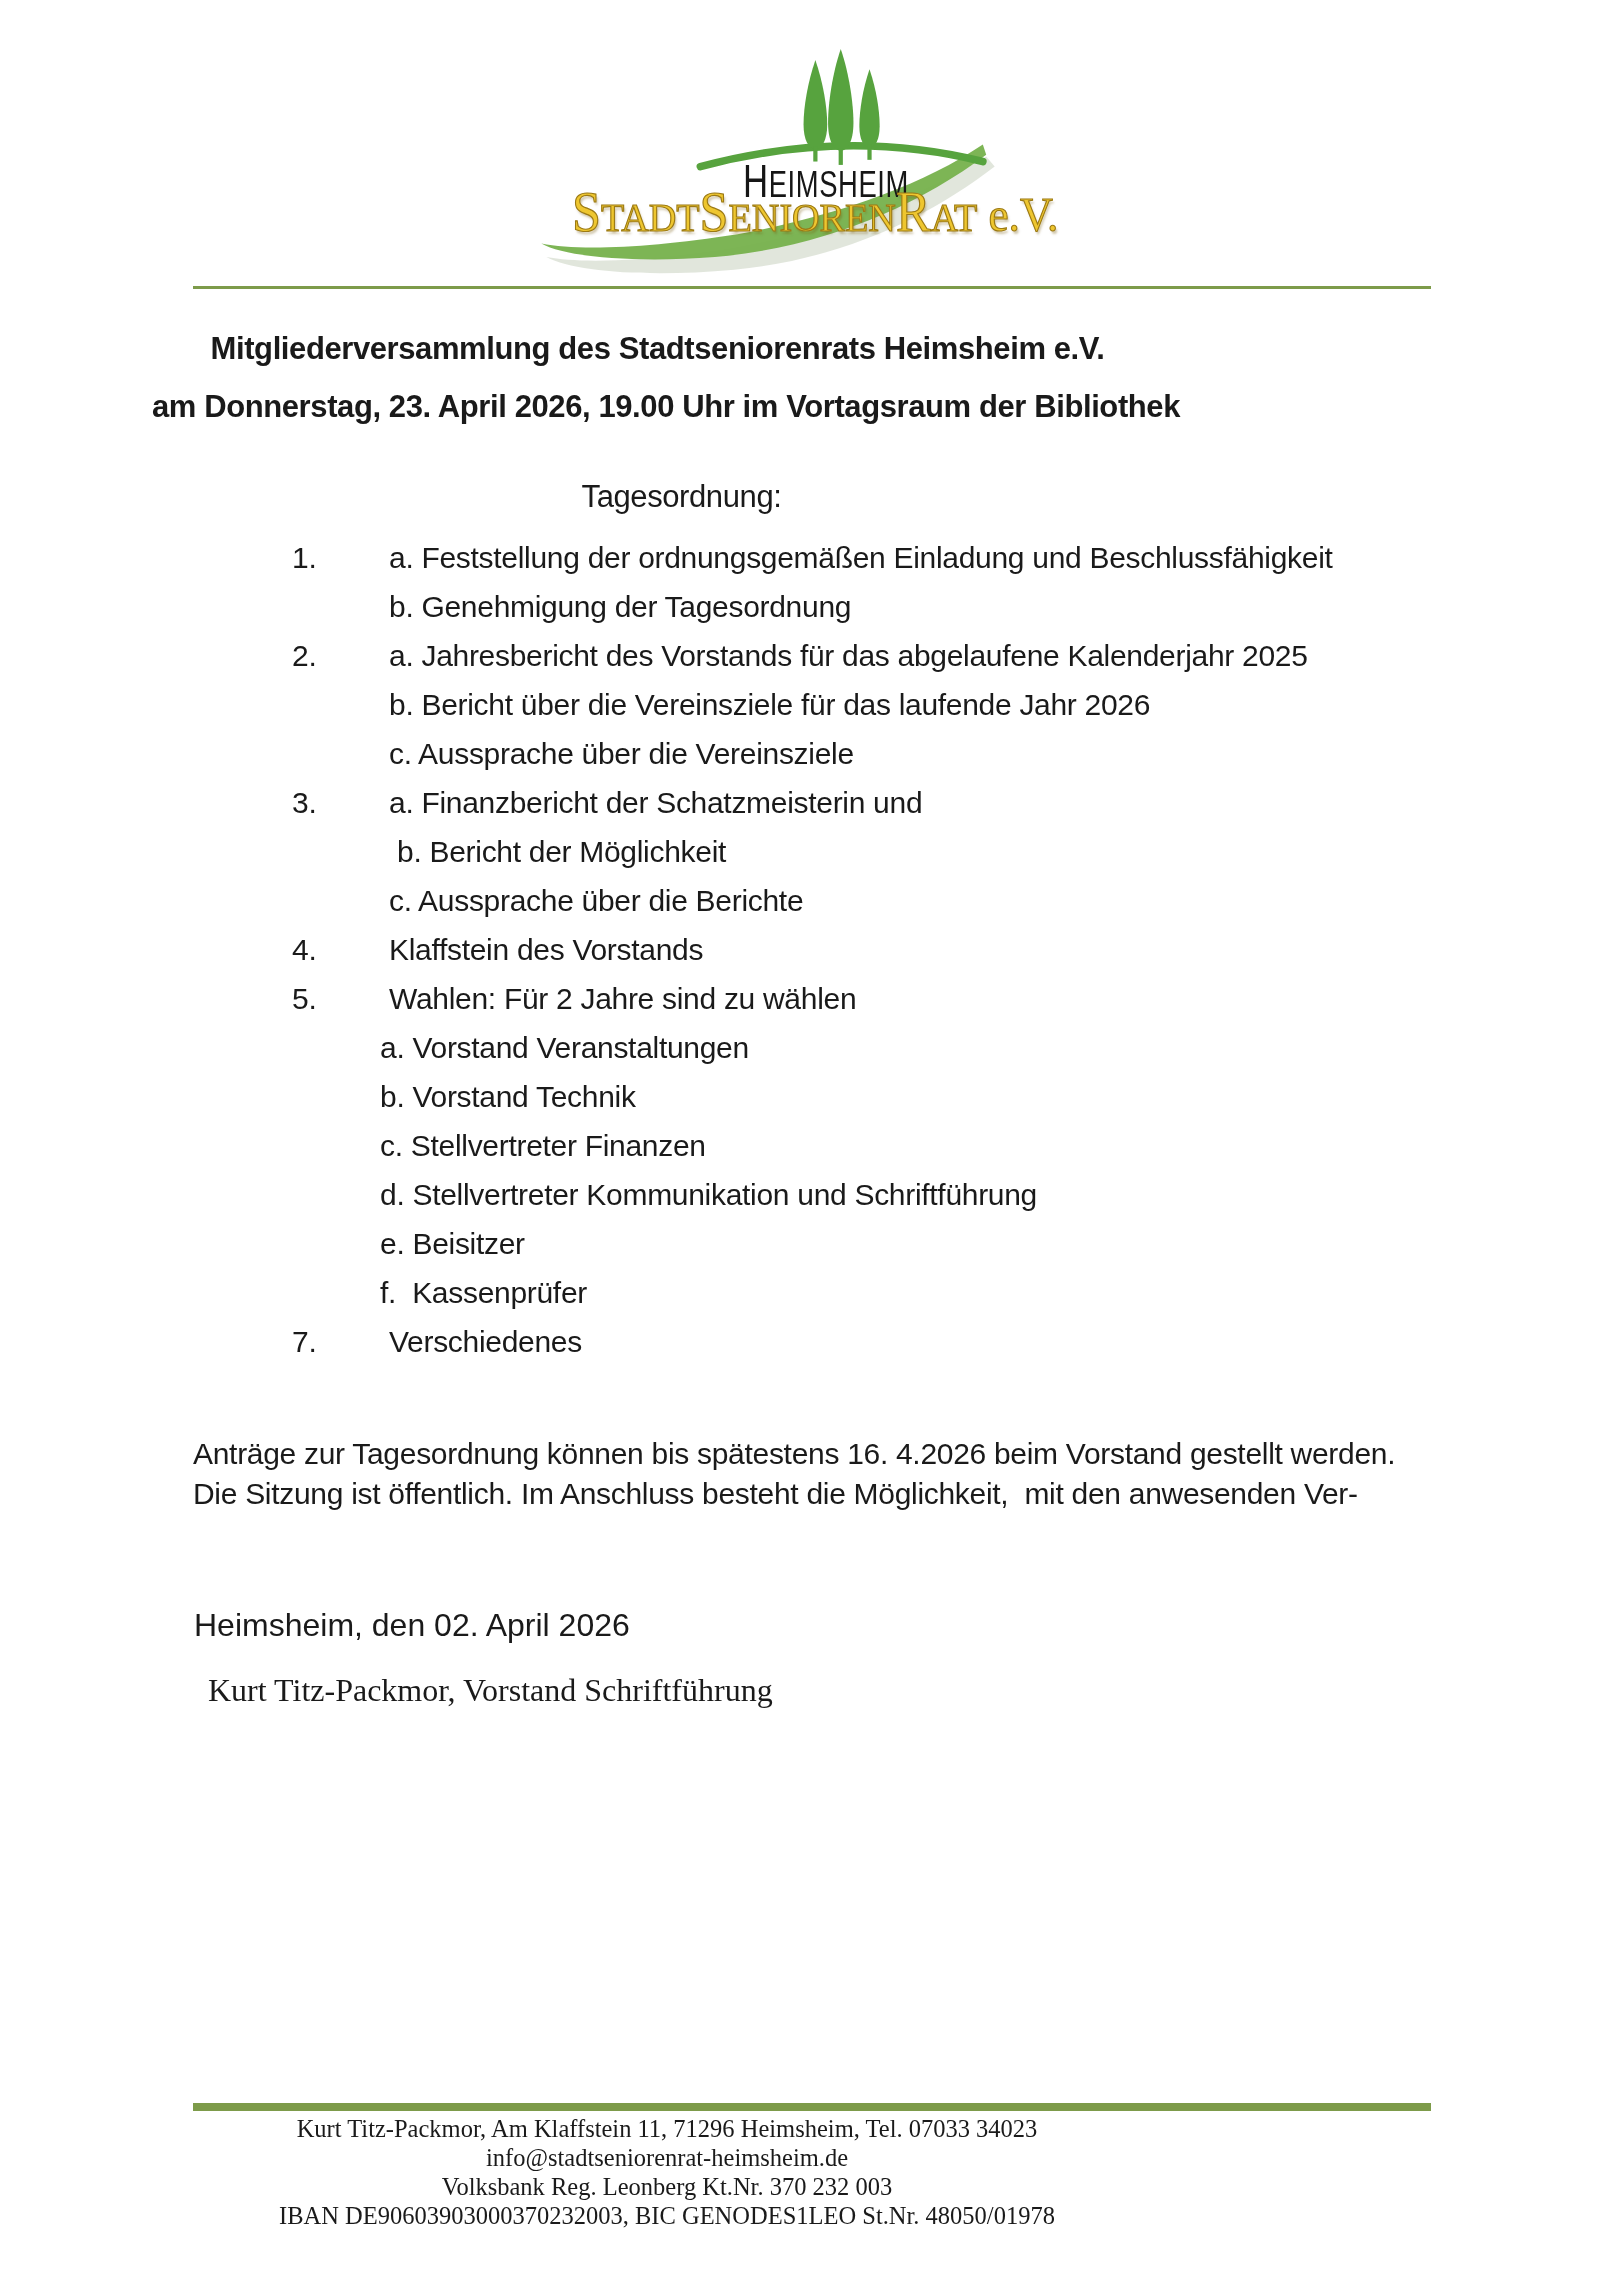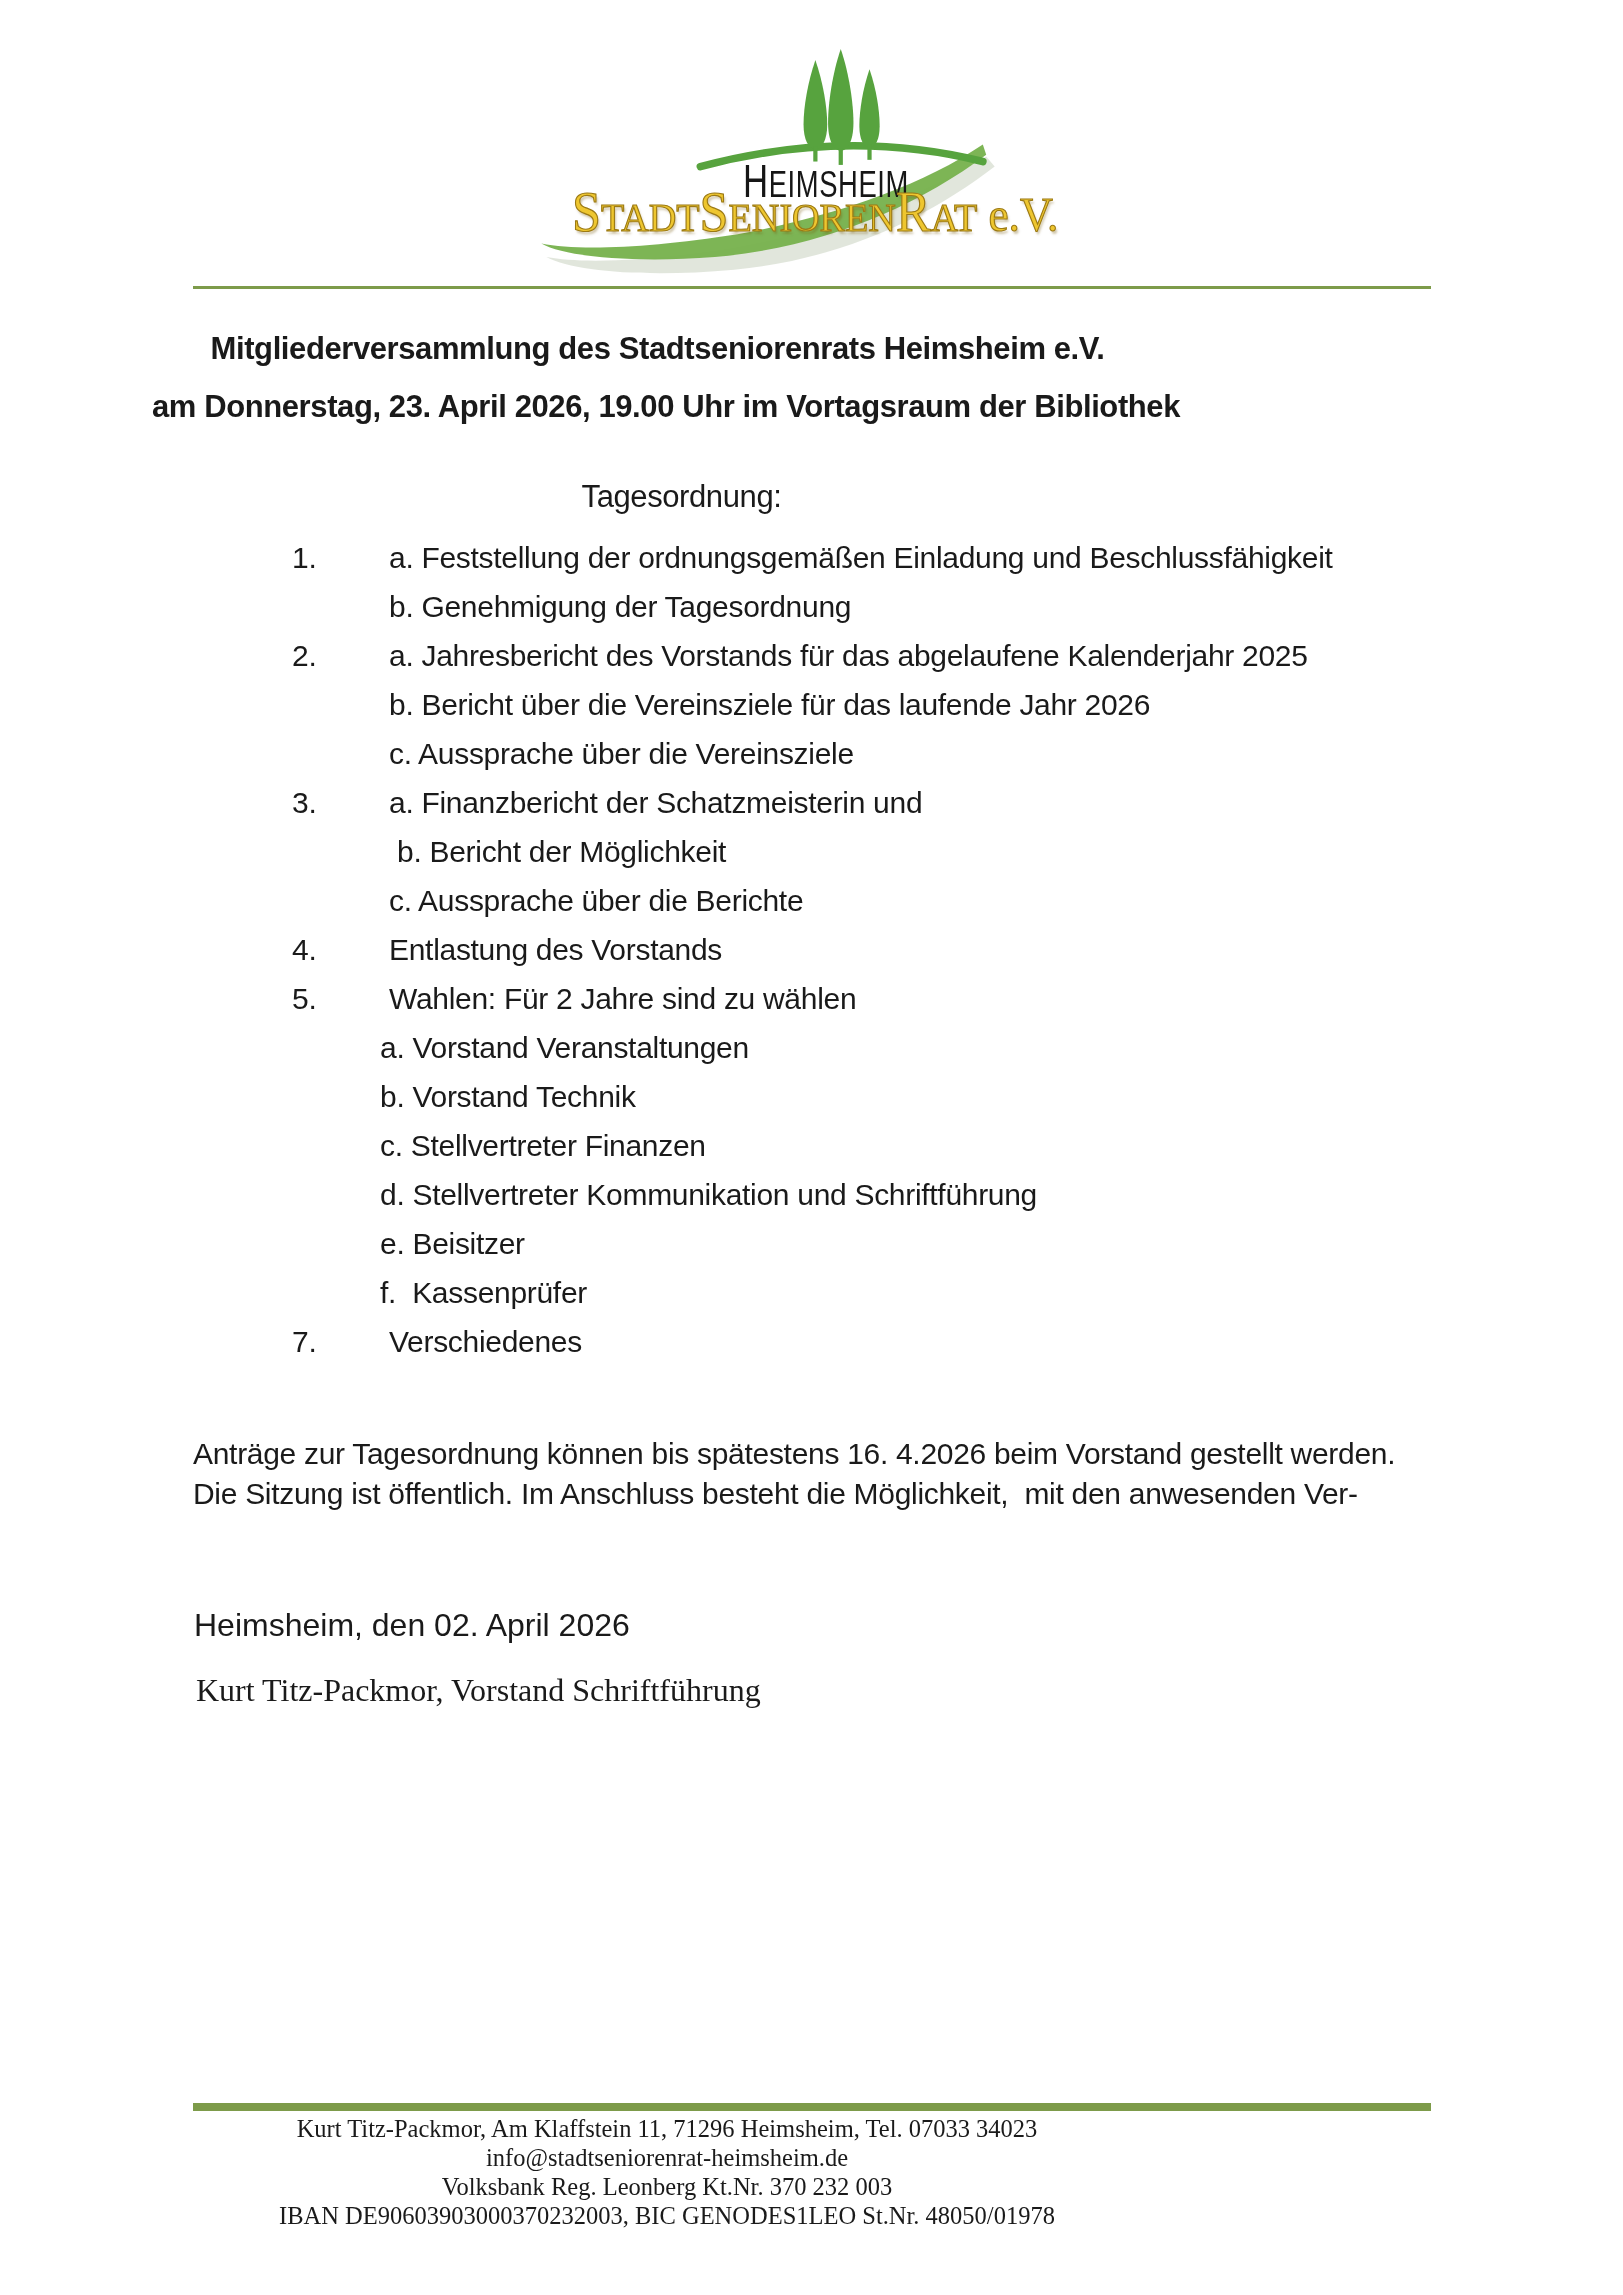--- a/index.html
+++ b/index.html
@@ -57,21 +57,21 @@
   .agenda{position:absolute;left:0;top:541px;width:1623px;}
   .agenda-row{position:relative;height:49px;font-size:30px;letter-spacing:-0.3px;white-space:pre;}
   .agenda-num{position:absolute;left:292px;top:0;}
   .agenda-text{position:absolute;left:389px;top:0;}
   .agenda-row.lvl2 .agenda-text{left:380px;}
 
   
   .closing-par{position:absolute;left:193px;top:1437px;font-size:30px;letter-spacing:-0.3px;}
   .closing-par .par-line{height:40px;white-space:pre;}
   .date-line{position:absolute;left:194px;top:1607px;font-family:Liberation Sans, sans-serif;font-size:32px;}
-  .signature-line{position:absolute;left:196px;top:1672px;font-family:"Liberation Serif","DejaVu Serif",serif;font-size:32px;}
+  .signature-line{position:absolute;left:208px;top:1672px;font-family:"Liberation Serif","DejaVu Serif",serif;font-size:32px;}
 
   
   .footer{position:absolute;left:0;top:2114px;width:1334px;text-align:center;
     font-family:"Liberation Serif","DejaVu Serif",serif;font-size:24.5px;}
   .footer .footer-line{height:29px;line-height:29px;}
 </style>
 </head>
 <body>
 
 <div class="page">
@@ -106,21 +106,21 @@
 
   <div class="agenda">
       <div class="agenda-row"><span class="agenda-num">1.</span><span class="agenda-text">a. Feststellung der ordnungsgemäßen Einladung und Beschlussfähigkeit</span></div>
       <div class="agenda-row"><span class="agenda-num"></span><span class="agenda-text">b. Genehmigung der Tagesordnung</span></div>
       <div class="agenda-row"><span class="agenda-num">2.</span><span class="agenda-text">a. Jahresbericht des Vorstands für das abgelaufene Kalenderjahr 2025</span></div>
       <div class="agenda-row"><span class="agenda-num"></span><span class="agenda-text">b. Bericht über die Vereinsziele für das laufende Jahr 2026</span></div>
       <div class="agenda-row"><span class="agenda-num"></span><span class="agenda-text">c. Aussprache über die Vereinsziele</span></div>
       <div class="agenda-row"><span class="agenda-num">3.</span><span class="agenda-text">a. Finanzbericht der Schatzmeisterin und</span></div>
       <div class="agenda-row"><span class="agenda-num"></span><span class="agenda-text"> b. Bericht der Möglichkeit</span></div>
       <div class="agenda-row"><span class="agenda-num"></span><span class="agenda-text">c. Aussprache über die Berichte</span></div>
-      <div class="agenda-row"><span class="agenda-num">4.</span><span class="agenda-text">Entlastung des Vorstands</span></div>
+      <div class="agenda-row"><span class="agenda-num">4.</span><span class="agenda-text">Klaffstein des Vorstands</span></div>
       <div class="agenda-row"><span class="agenda-num">5.</span><span class="agenda-text">Wahlen: Für 2 Jahre sind zu wählen</span></div>
       <div class="agenda-row lvl2"><span class="agenda-num"></span><span class="agenda-text">a. Vorstand Veranstaltungen</span></div>
       <div class="agenda-row lvl2"><span class="agenda-num"></span><span class="agenda-text">b. Vorstand Technik</span></div>
       <div class="agenda-row lvl2"><span class="agenda-num"></span><span class="agenda-text">c. Stellvertreter Finanzen</span></div>
       <div class="agenda-row lvl2"><span class="agenda-num"></span><span class="agenda-text">d. Stellvertreter Kommunikation und Schriftführung</span></div>
       <div class="agenda-row lvl2"><span class="agenda-num"></span><span class="agenda-text">e. Beisitzer</span></div>
       <div class="agenda-row lvl2"><span class="agenda-num"></span><span class="agenda-text">f.  Kassenprüfer</span></div>
       <div class="agenda-row"><span class="agenda-num">7.</span><span class="agenda-text">Verschiedenes</span></div>
     </div>
 

